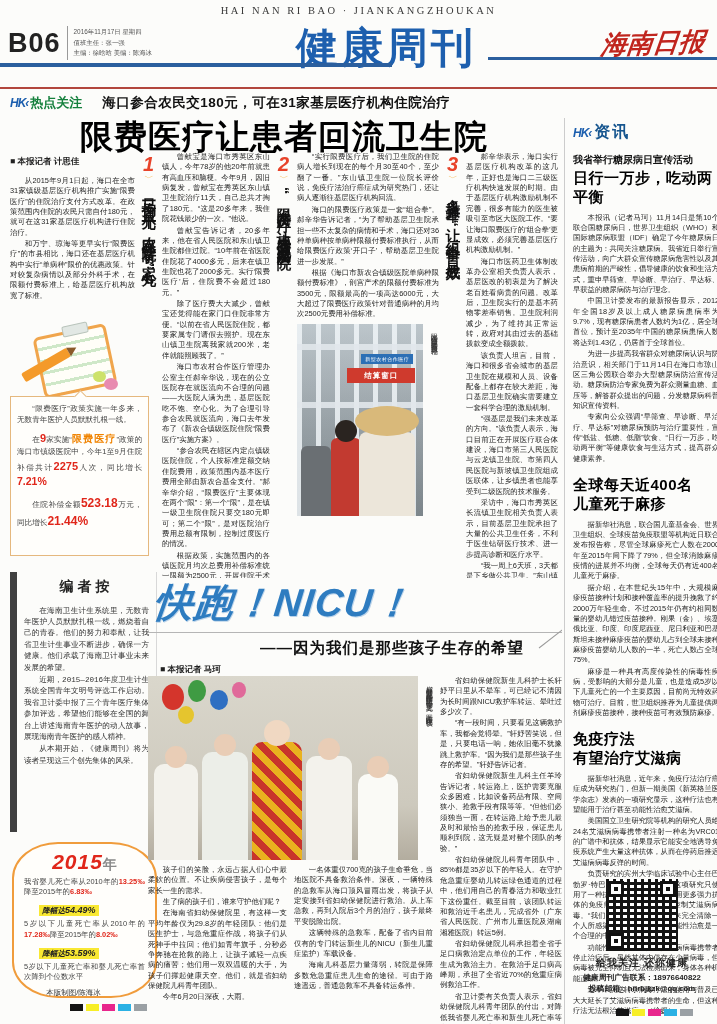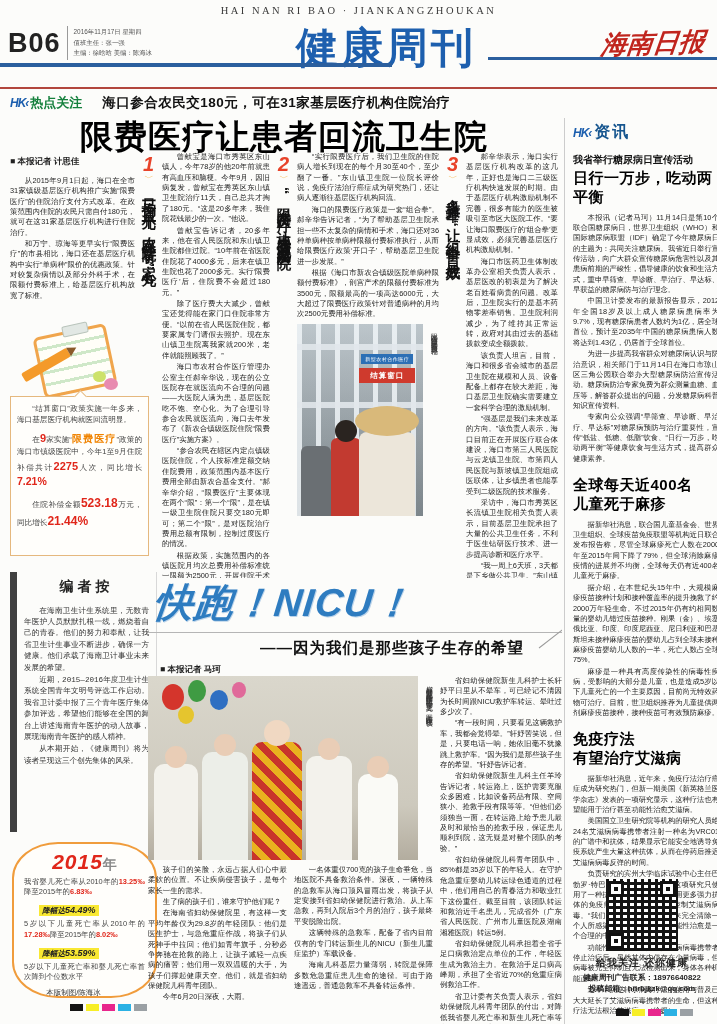--- a/index.html
+++ b/index.html
@@ -38,21 +38,21 @@
   .para{margin:0 0 1px;text-indent:2em;text-align:justify;}
   
   .photo1-wrap{display:flex;margin-top:4px;}
   .photo1{position:relative;width:128px;height:192px;overflow:hidden;
     background:linear-gradient(180deg,#c6cfd4 0%,#9aa3a8 55%,#7d868b 100%);}
   .p1-bars{position:absolute;inset:0;
     background:repeating-linear-gradient(90deg,rgba(238,243,246,.85) 0 5px,rgba(120,130,136,.12) 5px 19px);}
   .p1-rail{position:absolute;left:0;right:0;height:6px;background:rgba(225,231,235,.9);}
   .p1-sign-blue{position:absolute;right:10px;top:30px;width:52px;height:10px;background:#2c6fb5;
     color:#fff;font-size:5px;text-align:center;line-height:10px;letter-spacing:.5px;}
-  .p1-sign-red{position:absolute;right:8px;top:44px;width:56px;height:15px;background:#cf3a2d;
+  .p1-sign-red{position:absolute;right:8px;top:44px;width:68px;height:15px;background:#cf3a2d;
     color:#fff;font-size:7.5px;font-weight:700;text-align:center;line-height:15px;letter-spacing:1px;}
   .p1-fig{position:absolute;border-radius:6px 6px 0 0;}
   .p1-elder{left:4px;bottom:0;width:30px;height:70px;background:#6a6f73;}
   .p1-girl{left:34px;bottom:0;width:30px;height:78px;background:#c23a30;}
   .p1-girl::before{content:"";position:absolute;left:4px;top:-18px;width:22px;height:22px;border-radius:50%;background:#2a2420;}
   .p1-hat{left:62px;bottom:0;width:56px;height:84px;background:#ece6da;border-radius:8px 8px 0 0;}
   .p1-hat::before{content:"";position:absolute;left:-4px;top:-26px;width:64px;height:30px;border-radius:50%;background:#d9b97a;box-shadow:inset 0 -4px 0 #c3a express;}
   .vcap{writing-mode:vertical-rl;font-size:6.8px;color:#333;line-height:1.2;padding:4px 1px 0 1px;letter-spacing:1px;width:14px;overflow:hidden;}
   
   .clip-ill{position:absolute;left:24px;top:330px;width:100px;height:62px;}
@@ -239,21 +239,21 @@
   </div>
 
   <div class="clip-ill">
     <div class="clip-board"></div>
     <div class="clip-top"></div>
     <div class="clip-pencil"></div>
     <div class="pill pill1"></div>
     <div class="pill pill2"></div>
   </div>
   <div class="infobox">
-    <span class="seg">“结算窗口”政策实施一年多来，海口基层医疗机构就医回流明显。</span>
+    <span class="seg">“限费医疗”政策实施一年多来，无数青年医护人员默默扎根一线。</span>
     <span class="seg"><span>在</span><span class="n1">9</span><span>家实施“</span><span class="hollow">限费医疗</span><span>”政策的海口市镇级医院中，今年1至9月住院补偿共计</span><span class="n1">2275</span><span>人次，同比增长</span><span class="pct">7.21%</span></span>
     <span class="seg"><span>住院补偿金额</span><span class="n2">523.18</span><span>万元，同比增长</span><span class="n2">21.44%</span></span>
   </div>
 
   <div class="ednote bodytext">
     <div class="ednote-title">编者按</div>
     <div>
         <p class="para">在海南卫生计生系统里，无数青年医护人员默默扎根一线，燃烧着自己的青春。他们的努力和奉献，让我省卫生计生事业不断进步，确保一方健康。他们承载了海南卫计事业未来发展的希望。</p>
         <p class="para">近期，2015—2016年度卫生计生系统全国青年文明号评选工作启动。我省卫计委申报了三个青年医疗集体参加评选，希望他们能够在全国的舞台上讲述海南青年医护的动人故事，展现海南青年医护的感人精神。</p>
         <p class="para">从本期开始，《健康周刊》将为读者呈现这三个创先集体的风采。</p>

